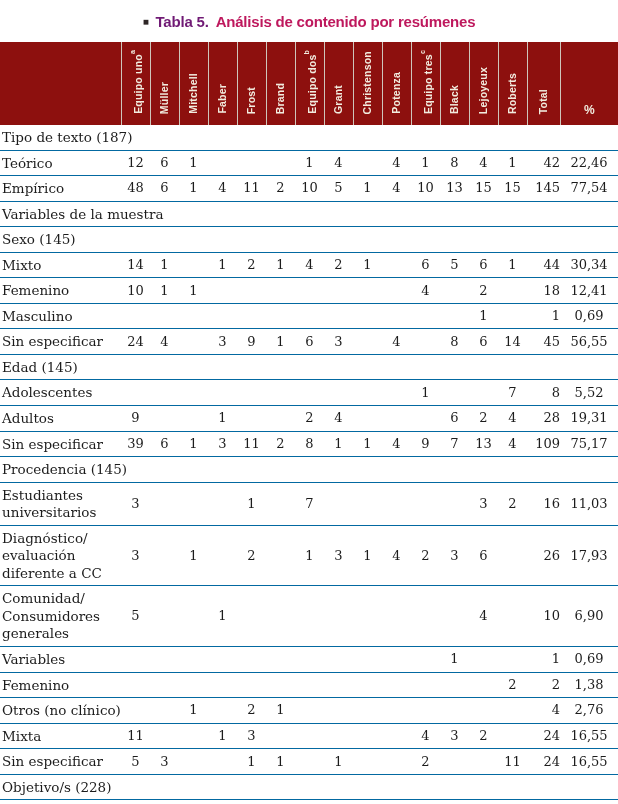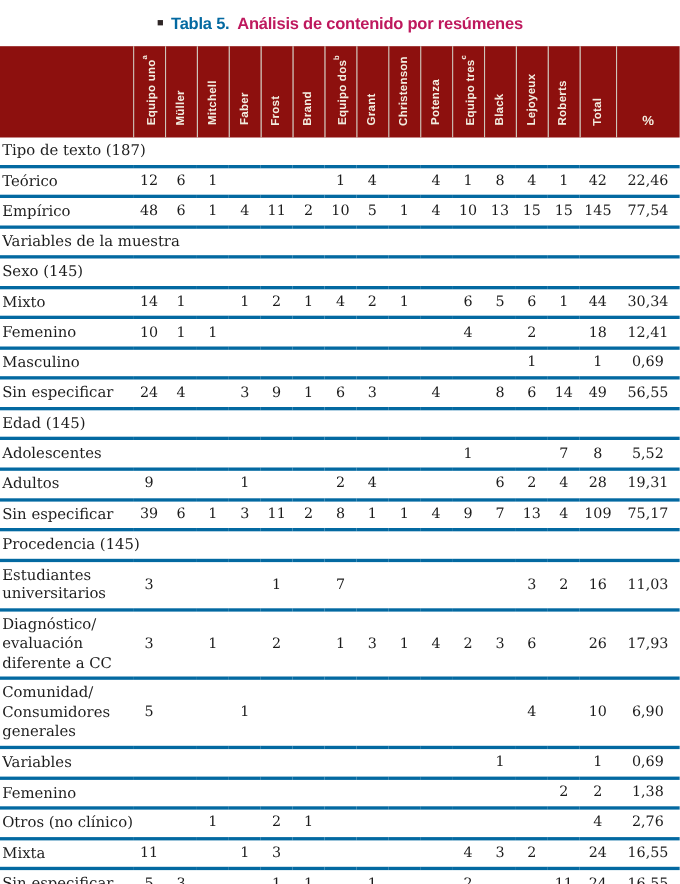--- a/index.html
+++ b/index.html
@@ -3,45 +3,45 @@
 <meta charset="utf-8">
 <style>
   html,body{margin:0;padding:0;background:#ffffff;}
   body{width:618px;font-family:"DejaVu Serif", serif;color:#1c1c1c;}
   .page{width:618px;}
 
   .title{display:flex;justify-content:center;align-items:baseline;gap:7px;
          padding:13px 0 12px 0;font-family:"Liberation Sans", sans-serif;
          font-weight:700;font-size:15px;letter-spacing:-0.2px;}
   .bullet{font-size:10px;position:relative;top:-2px;color:#2e2626;}
-  .t-red{color:#0369a1;}
+  .t-red{color:#701a75;}
   .t-black{color:#be185d;}
 
   table{border-collapse:collapse;table-layout:fixed;width:618px;}
   col.c-label{width:121px;}
   col.c-val{width:29px;}
   col.c-total{width:33px;}
   col.c-pct{width:58px;}
 
   thead th{background:#8d100e;height:76px;vertical-align:bottom;
            padding:0 0 7px 0;border-left:1px solid #cfc5ba;text-align:center;}
   thead th.corner{border-left:none;}
   .vtext{writing-mode:vertical-rl;transform:rotate(180deg);display:inline-block;
          color:#f2ecdf;font-family:"Liberation Sans", sans-serif;font-weight:700;
          font-size:10.5px;letter-spacing:0.2px;white-space:nowrap;line-height:1;}
   .vtext sup{font-size:7px;}
   .htext{color:#f2ecdf;font-family:"Liberation Sans", sans-serif;font-weight:700;
          font-size:12px;display:inline-block;}
 
-  tbody tr{border-bottom:3px solid #0369a1;}
+  tbody tr{border-bottom:1px solid #0369a1;}
   tbody td{font-size:13px;padding:4px 0 3px 0;line-height:1.3;
            font-feature-settings:"onum";}
   td.lbl,td.section-label{text-align:left;padding-left:2px;font-size:13.5px;}
   td.num{text-align:center;}
-  td.total{text-align:center;}
+  td.total{text-align:right;}
   td.pct{text-align:center;}
 </style>
 </head>
 <body>
 
 <div class="page">
 
   <div class="title">
     <span class="bullet">■</span>
     <span class="t-red">Tabla 5.</span>
@@ -203,21 +203,21 @@
           <td class="num">9</td>
           <td class="num">1</td>
           <td class="num">6</td>
           <td class="num">3</td>
           <td class="num"></td>
           <td class="num">4</td>
           <td class="num"></td>
           <td class="num">8</td>
           <td class="num">6</td>
           <td class="num">14</td>
-          <td class="num total">49</td>
+          <td class="num total">45</td>
           <td class="num pct">56,55</td>
         </tr>
         <tr>
           <td colspan="17" class="section-label">Edad (145)</td>
         </tr>
         <tr>
           <td class="lbl">Adolescentes</td>
           <td class="num"></td>
           <td class="num"></td>
           <td class="num"></td>

